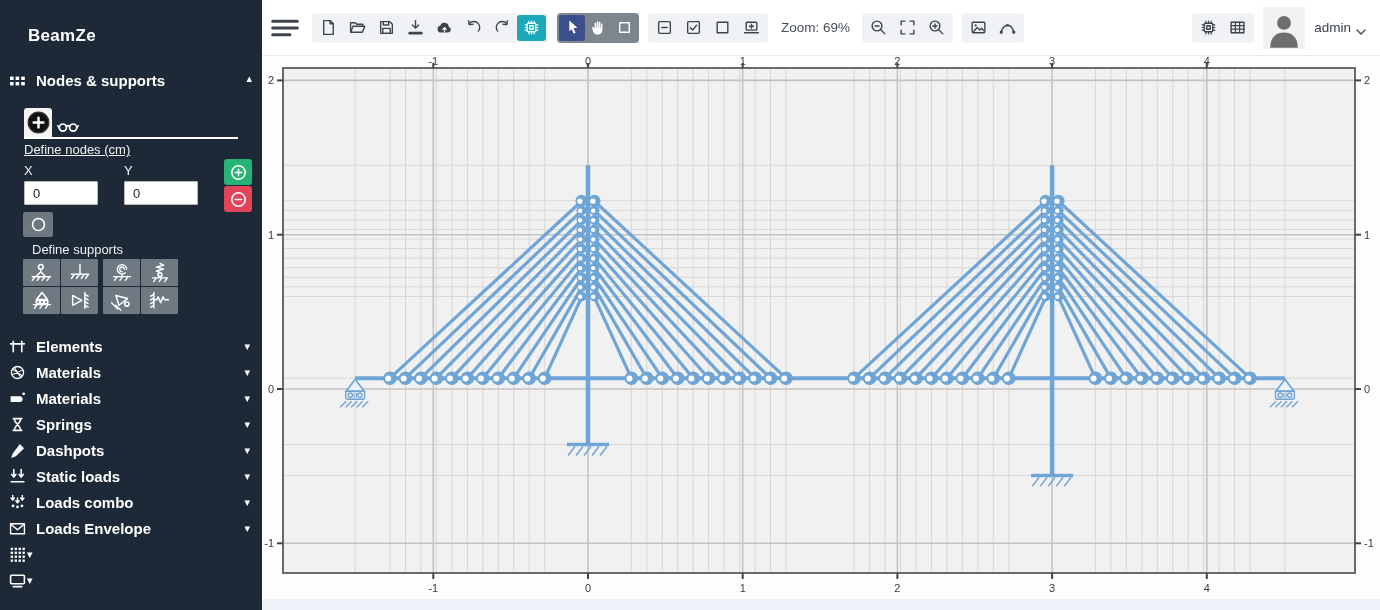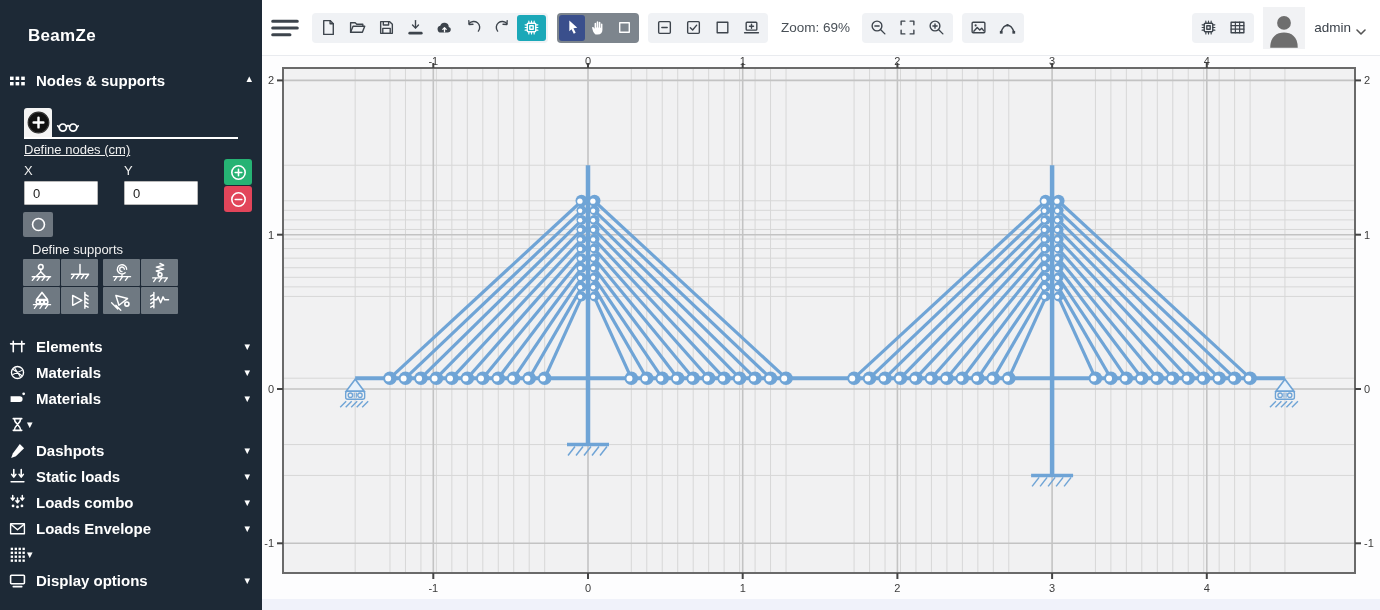--- a/index.html
+++ b/index.html
@@ -193,20 +193,21 @@
               <path d="M1.5 5.8 h8.6 a2.7 2.7 0 1 1 0 5.4 H1.5 z" fill="currentColor" stroke="none"></path>
               <circle cx="13.8" cy="3.6" r="1.3" fill="currentColor" stroke="none"></circle>
             </svg></span>
           <span class="m-label">Materials</span>
           <span class="caret">▾</span>
         </div>
         <div class="menu-item">
           <span class="m-icon"><svg viewBox="0 0 16 16" width="100%" height="100%" fill="none" stroke="currentColor" stroke-width="1.3" stroke-linecap="round" stroke-linejoin="round">
               <path d="M4 2.5 H12 M4 13.5 H12 M5 2.5 C5 7.5 11 8.5 11 13.5 M11 2.5 C11 7.5 5 8.5 5 13.5" stroke-width="1.5"></path>
             </svg></span>
+          <span class="m-label">Springs</span>
           <span class="caret">▾</span>
         </div>
         <div class="menu-item">
           <span class="m-icon"><svg viewBox="0 0 16 16" width="100%" height="100%" fill="none" stroke="currentColor" stroke-width="1.3" stroke-linecap="round" stroke-linejoin="round">
               <path d="M10.2 1.8 l4 4 L6.5 13.3 L2 15 l1.7-4.5 z" fill="currentColor" stroke="none"></path>
             </svg></span>
           <span class="m-label">Dashpots</span>
           <span class="caret">▾</span>
         </div>
         <div class="menu-item">
@@ -257,21 +258,20 @@
                 <rect x="12.7" y="12.7" width="2.2" height="2.2"></rect>
               </g>
             </svg></span>
           <span class="caret">▾</span>
         </div>
         <div class="menu-item">
           <span class="m-icon"><svg viewBox="0 0 16 16" width="100%" height="100%" fill="none" stroke="currentColor" stroke-width="1.3" stroke-linecap="round" stroke-linejoin="round">
               <rect x="1.5" y="3" width="13" height="8" rx="0.8" stroke-width="1.5"></rect>
               <path d="M4 13.8 H12" stroke-width="1.5"></path>
             </svg></span>
-          <span class="m-label">Display options</span>
           <span class="caret">▾</span>
         </div>
       </nav>
   </aside>
 
   <header class="topbar">
     <span class="hamburger"><svg viewBox="0 0 22 18" width="100%" height="100%" fill="none" stroke="currentColor" stroke-width="1.3" stroke-linecap="round" stroke-linejoin="round">
           <path d="M1 3.5 H21 M1 9 H21 M1 14.5 H15" stroke-width="2.6"></path>
         </svg></span>
     <div id="toolbar-groups-1" style="display:flex;align-items:center;">

